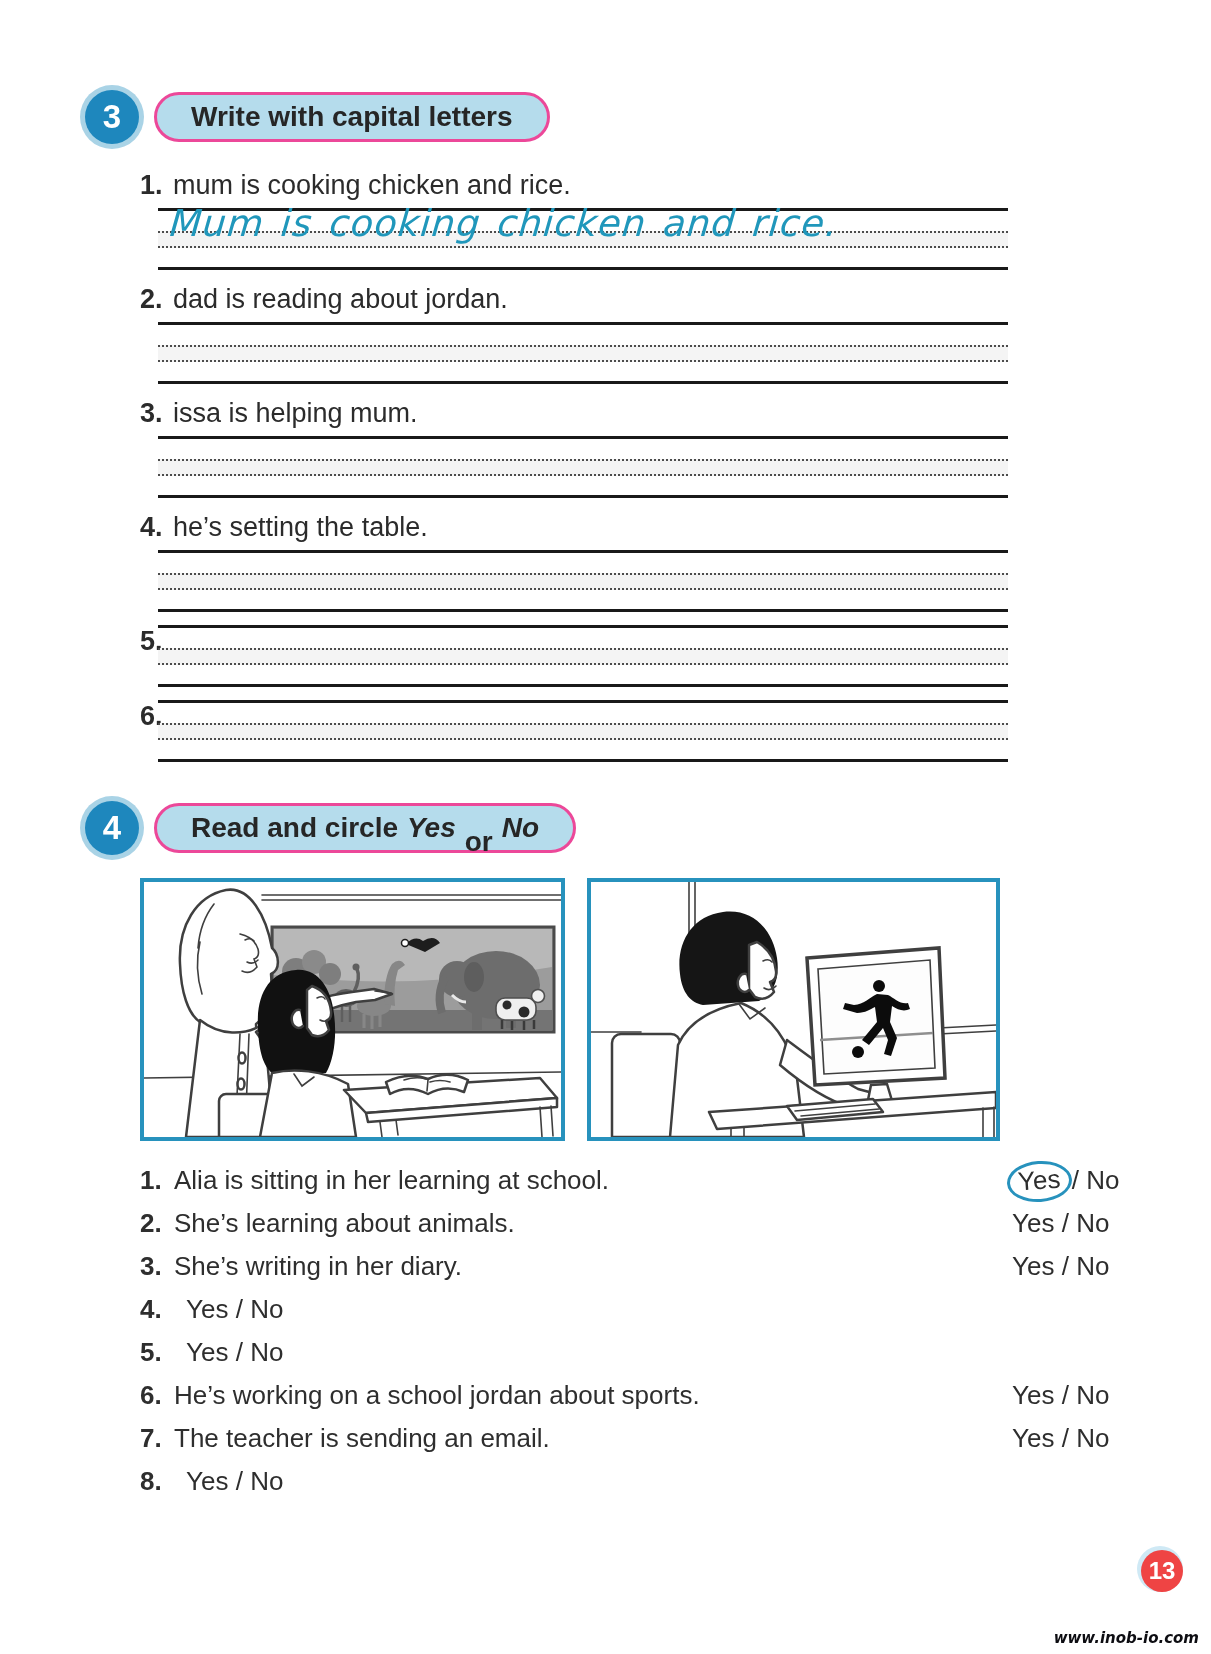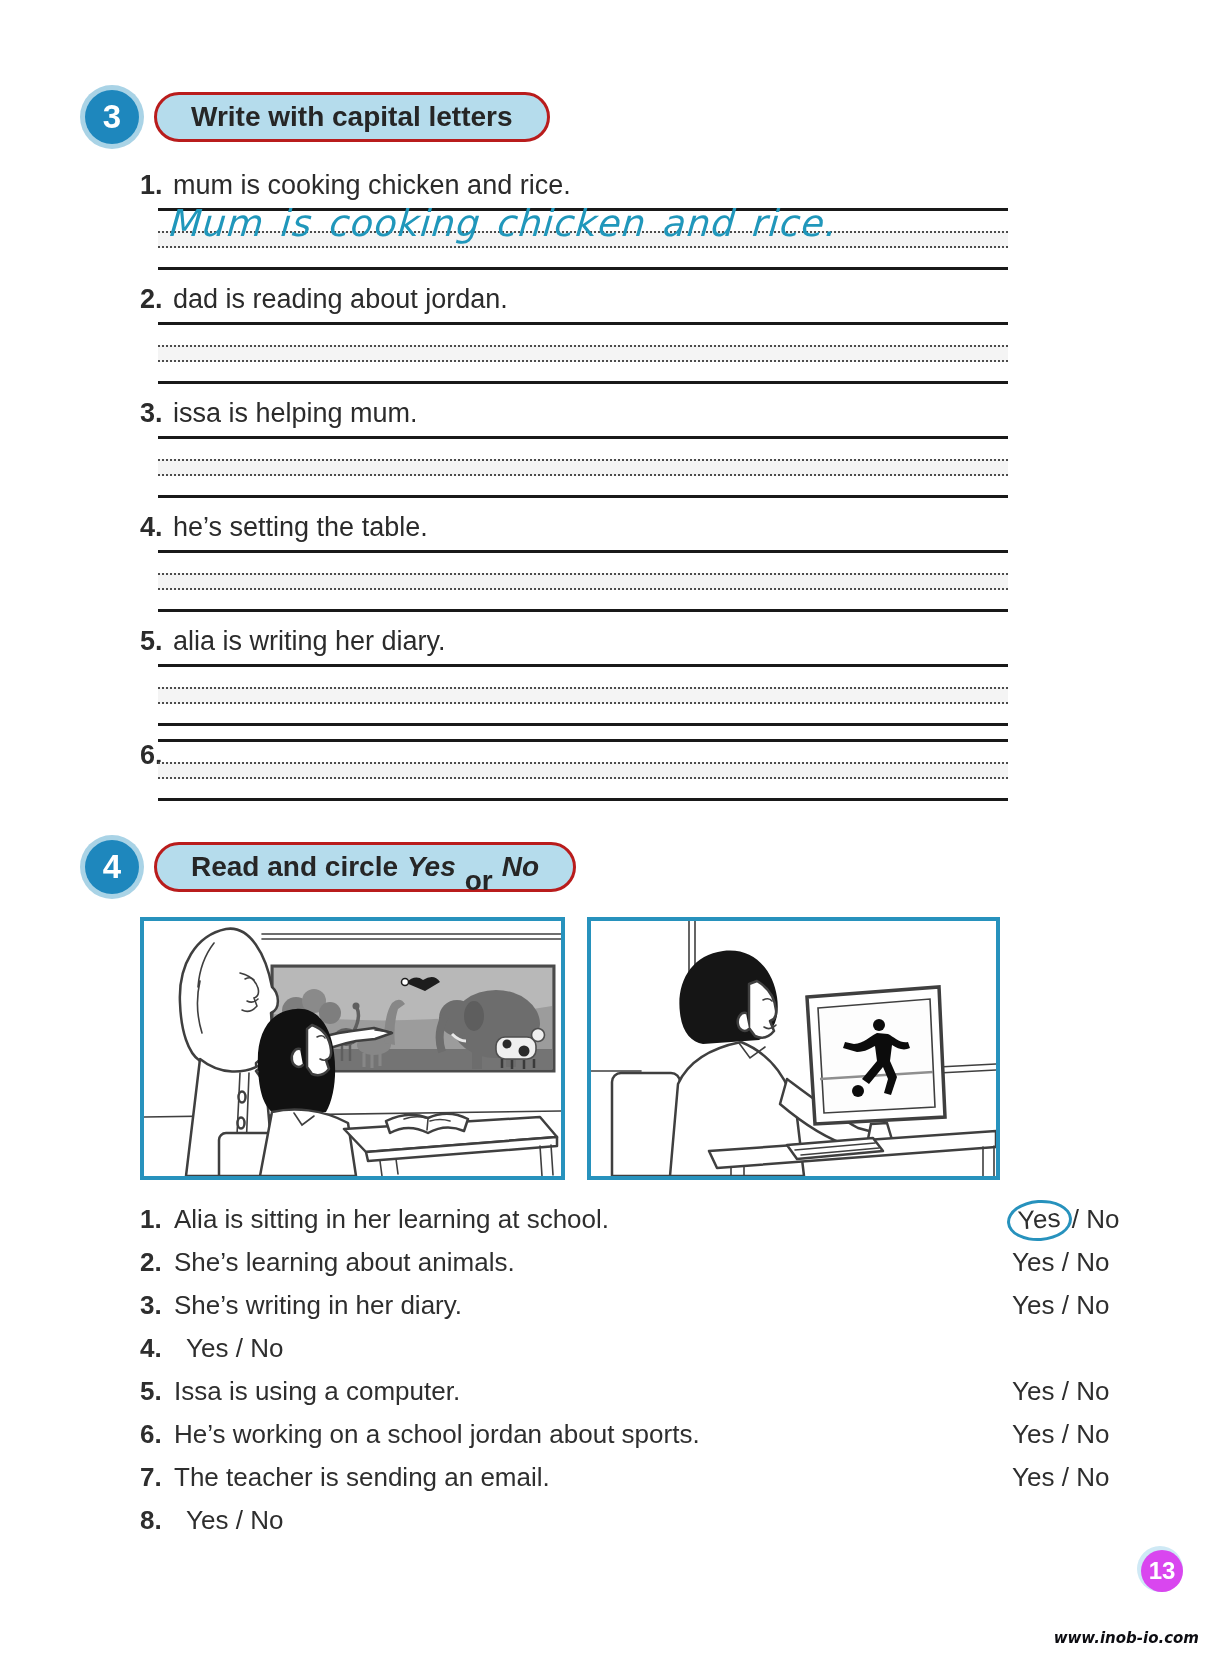--- a/index.html
+++ b/index.html
@@ -5,21 +5,21 @@
   html,body{margin:0;padding:0;background:#e9e9e9;}
   .page{position:relative;width:1211px;height:1654px;background:#ffffff;margin:0 auto;
         font-family:"Liberation Sans", sans-serif;color:#2d2d2d;overflow:hidden;
         padding-top:85px;box-sizing:border-box;}
   .content{margin-left:80px;width:1060px;}
 
   
   .ex-header{display:flex;align-items:center;gap:10px;}
   .badge{width:64px;height:64px;border-radius:50%;background:#a9d3e6;display:flex;align-items:center;justify-content:center;flex:none;}
   .badge-inner{width:54px;height:54px;border-radius:50%;background:#1e87bd;color:#fff;font-weight:bold;font-size:33px;display:flex;align-items:center;justify-content:center;}
-  .pill{height:44px;padding:0 34px;border-radius:26px;background:#b5dcec;border:3px solid #b91c1c;display:flex;align-items:center;font-weight:bold;font-size:28px;color:#262626;}
+  .pill{height:44px;padding:0 34px;border-radius:26px;background:#b5dcec;border:3px solid #ec4899;display:flex;align-items:center;font-weight:bold;font-size:28px;color:#262626;}
   .pill .t-italic{font-style:italic;margin-left:9px;}
   .pill .t-sep{margin-left:9px;margin-top:28px;}
 
   
   .wr-items{margin:20px 0 0 60px;width:880px;}
   .wr-item{margin-bottom:13px;}
   .wr-sentence{position:relative;padding-left:33px;font-size:27px;line-height:33px;margin-bottom:6px;color:#2b2b2b;}
   .wr-num{position:absolute;left:0;font-weight:bold;}
   .guide{position:relative;margin-left:18px;width:850px;height:56px;border-top:3px solid #191919;border-bottom:3px solid #191919;}
   .band{position:absolute;left:0;right:0;top:20px;height:17px;background:#f4f4f4;border-top:2px dotted #4c4c4c;border-bottom:2px dotted #4c4c4c;box-sizing:border-box;}
@@ -33,21 +33,21 @@
   .pic{border:4px solid #2792bd;background:#fff;flex:none;font-size:0;}
 
   .q-list{margin:26px 0 0 60px;width:992px;}
   .q-row{display:flex;align-items:baseline;font-size:26px;line-height:26px;margin-bottom:17px;color:#2e2e2e;}
   .q-num{width:34px;flex:none;font-weight:bold;}
   .q-text{flex:1;}
   .q-yn{flex:none;margin-left:12px;width:120px;white-space:nowrap;}
   .circled{display:inline-block;border:3.5px solid #2792bd;border-radius:50%;padding:3px 9px 6px 8px;margin:-6px -8px -9px -5px;transform:rotate(-4deg);}
 
   .page-badge{position:absolute;right:28px;bottom:62px;width:42px;height:42px;border-radius:50%;
-        background:#d946ef;color:#fff;font-weight:bold;font-size:24px;display:flex;align-items:center;justify-content:center;
+        background:#ef4444;color:#fff;font-weight:bold;font-size:24px;display:flex;align-items:center;justify-content:center;
         box-shadow:-2px -2px 0 2px #cfe9f5;}
   .watermark{position:absolute;right:12px;bottom:7px;font-size:15px;font-weight:bold;font-style:italic;color:#0d0d12;
         font-family:"DejaVu Sans", sans-serif;margin-top:16px;}
 
   
   .ln{stroke:#3f3f3f;stroke-width:2.5;fill:#ffffff;stroke-linecap:round;stroke-linejoin:round;}
   .ln-thin{stroke:#3f3f3f;stroke-width:1.6;fill:none;stroke-linecap:round;}
 </style>
 </head>
 <body>
@@ -103,21 +103,20 @@
           <span>he’s setting the table.</span>
         </div>
         <div class="guide">
           <div class="band"></div>
         </div>
       </div>
 
       <div class="wr-item">
         <div class="wr-sentence">
           <span class="wr-num">5.</span>
-          <span>alia is writing her diary.</span>
         </div>
         <div class="guide">
           <div class="band"></div>
         </div>
       </div>
 
       <div class="wr-item">
         <div class="wr-sentence">
           <span class="wr-num">6.</span>
         </div>
@@ -282,21 +281,20 @@
         <span class="q-yn"><span>Yes</span> <span>/</span> <span>No</span></span>
       </div>
 
       <div class="q-row">
         <span class="q-num">4.</span>
         <span class="q-yn"><span>Yes</span> <span>/</span> <span>No</span></span>
       </div>
 
       <div class="q-row">
         <span class="q-num">5.</span>
-        <span class="q-text">Issa is using a computer.</span>
         <span class="q-yn"><span>Yes</span> <span>/</span> <span>No</span></span>
       </div>
 
       <div class="q-row">
         <span class="q-num">6.</span>
         <span class="q-text">He’s working on a school jordan about sports.</span>
         <span class="q-yn"><span>Yes</span> <span>/</span> <span>No</span></span>
       </div>
 
       <div class="q-row">

